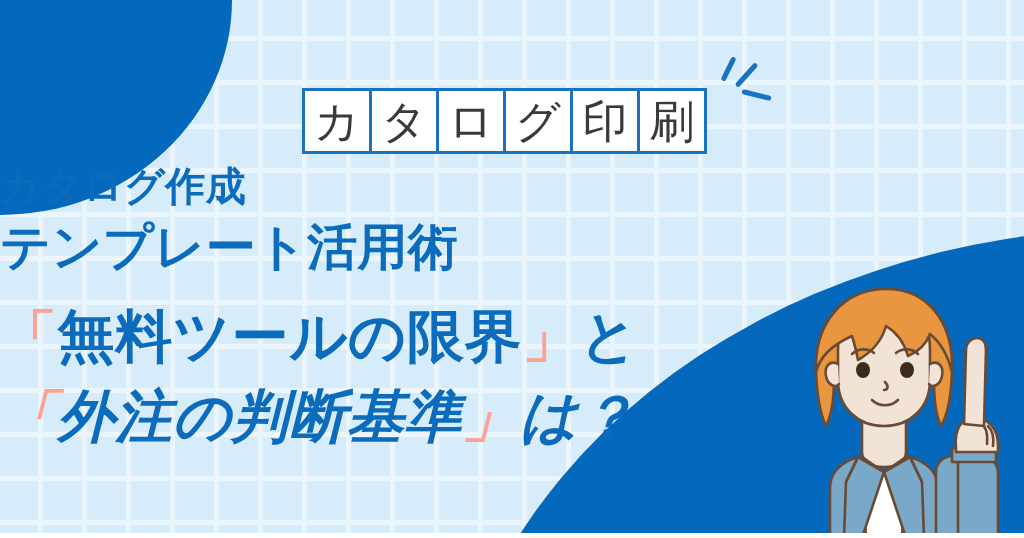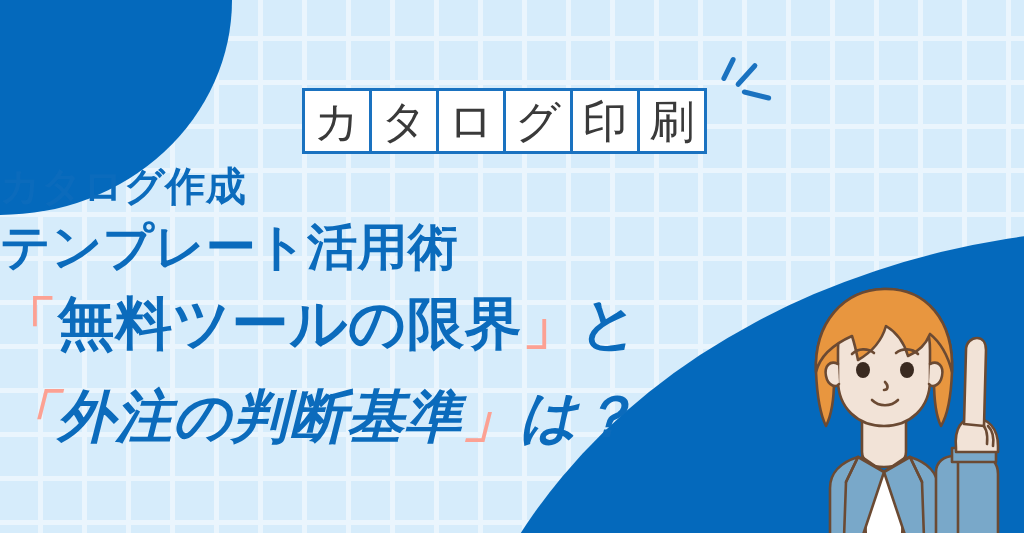--- a/index.html
+++ b/index.html
@@ -109,21 +109,21 @@
     font-size: 40px;
   }
   .headline {
     top: 222px;
     font-size: 50px;
     letter-spacing: 0.005em;
   }
   .quote-line {
     font-size: 57px;
   }
-  .quote-1 { top: 295px; }
+  .quote-1 { top: 308px; }
   .quote-2 { top: 388px; font-style: italic; }
   .bracket {
     color: #fca193;
   }
 
   
   .person {
     position: absolute;
     left: 786px;
     top: 276px;

